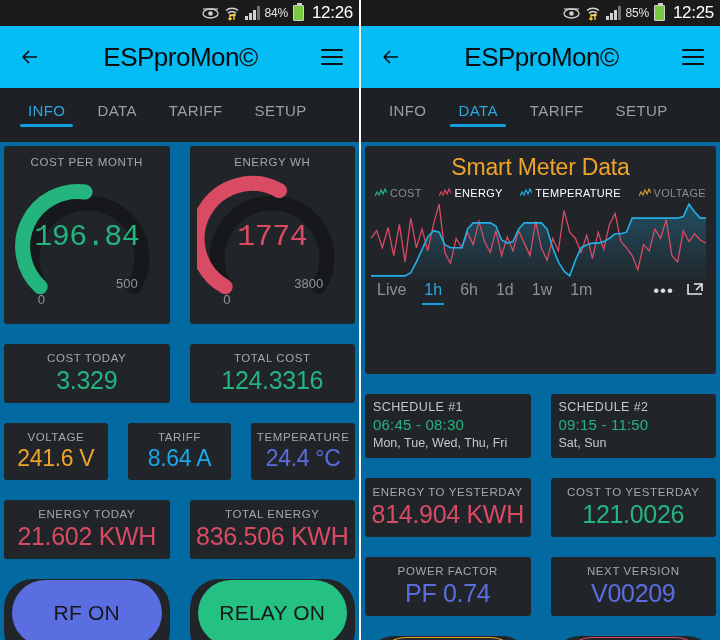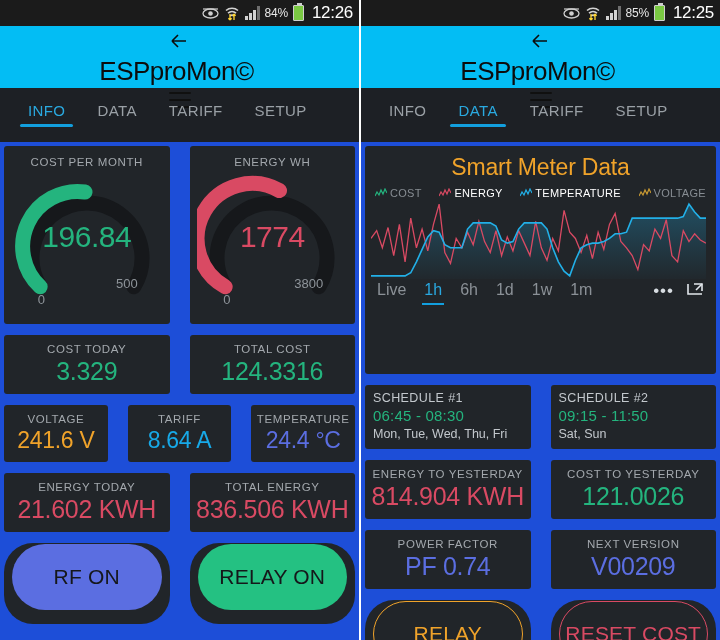--- a/index.html
+++ b/index.html
@@ -3,21 +3,21 @@
 <meta charset="utf-8">
 <style>
   * { box-sizing: border-box; margin: 0; padding: 0; }
   html, body {
     width: 720px; height: 640px;
     background: #000;
     font-family: "Liberation Sans", sans-serif;
     overflow: hidden;
   }
   .screen { display: flex; width: 720px; height: 640px; background: #ffffff; }
-  .panel { width: 359px; height: 640px; background: #1d4ed8; position: relative; overflow: hidden; }
+  .panel { width: 359px; height: 640px; background: #0369a1; position: relative; overflow: hidden; }
   .panel.right { width: 359px; }
   .gap { width: 2px; background: #ffffff; height: 640px; }
 
   
   .statusbar {
     height: 26px; background: #1b1b1b; display: flex; align-items: center;
     justify-content: flex-end; padding-right: 6px; gap: 5px;
   }
   .sb-icon { display: flex; align-items: center; }
   .sb-pct { color: #e8e8e8; font-size: 12px; letter-spacing: -0.2px; }
@@ -29,21 +29,21 @@
   .batt:before{
     content:""; position:absolute; top:-3px; left:3px; width:5px; height:2px; background:#cfcfcf;
   }
   .bars { display: flex; align-items: flex-end; gap: 1px; height: 14px; }
   .bars i { display:block; width:3px; background:#d2d2d2; }
   .bars i:nth-child(1){height:4px;} .bars i:nth-child(2){height:7px;}
   .bars i:nth-child(3){height:10px;} .bars i:nth-child(4){height:14px;background:#6f6f6f;}
 
   
   .appbar {
-    height: 62px; background: #03bdf4; display: flex; align-items: center; padding: 0 16px; flex-direction: column;
+    height: 62px; background: #03bdf4; display: flex; align-items: center; padding: 0 16px;
   }
   .backarrow { width: 30px; height: 30px; position: relative; flex: 0 0 auto; }
   .apptitle {
     flex: 1; text-align: center; color: #0c0c0c; font-size: 26px;
     font-weight: 400; letter-spacing: -0.5px; margin-left: -6px;
   }
   .hamburger { width: 22px; flex: 0 0 auto; }
   .hamburger span { display:block; height:2px; background:#101010; margin:5px 0; border-radius:1px; }
 
   
@@ -56,42 +56,42 @@
     position: relative; white-space: nowrap;
   }
   .tab.active { color: #2aa9e0; }
   .tab.active:after {
     content:""; position:absolute; left:8px; right:8px; bottom:0; height:3px;
     background:#129fde; border-radius:2px;
   }
 
   
   .content { padding: 4px 4px 0 4px; }
-  .row { display: flex; gap: 20px; margin-bottom: 11px; }
+  .row { display: flex; gap: 20px; margin-bottom: 20px; justify-content: flex-end; }
   .card {
     background: #212529; border-radius: 3px; flex: 1; min-width: 0;
     display: flex; flex-direction: column; align-items: center; justify-content: flex-start;
     padding: 8px 4px;
   }
   .card-label {
     color: #a3a8ad; font-size: 11.5px; letter-spacing: 0.6px; text-align: center;
     white-space: nowrap;
   }
   .card-value {
     font-size: 25px; letter-spacing: -0.3px; margin-top: 2px; white-space: nowrap;
   }
   .card-value.sm { font-size: 23px; }
 
   
   .gauge-card { height: 178px; justify-content: flex-start; padding-top: 10px; }
   .gauge-wrap { position: relative; width: 150px; height: 140px; margin-top: 2px; }
   .gauge-wrap svg { position: absolute; top: 0; left: 0; }
   .gauge-num {
     position: absolute; left: 0; right: 0; top: 50px; text-align: center;
-    font-size: 30px; letter-spacing: -0.5px;
+    font-size: 30px; letter-spacing: -0.5px; font-family: Liberation Mono, monospace;
   }
   .gauge-min { position: absolute; left: 26px; bottom: 3px; color: #8e949a; font-size: 13px; }
   .gauge-max { position: absolute; right: 24px; bottom: 19px; color: #8e949a; font-size: 13px; }
 
   
   .btn-card { padding: 1px 8px 14px; border-radius: 29px; }
   .pill {
     width: 100%; height: 66px; border-radius: 34px; display: flex;
     align-items: center; justify-content: center; font-size: 21px; letter-spacing: 0.2px;
   }

